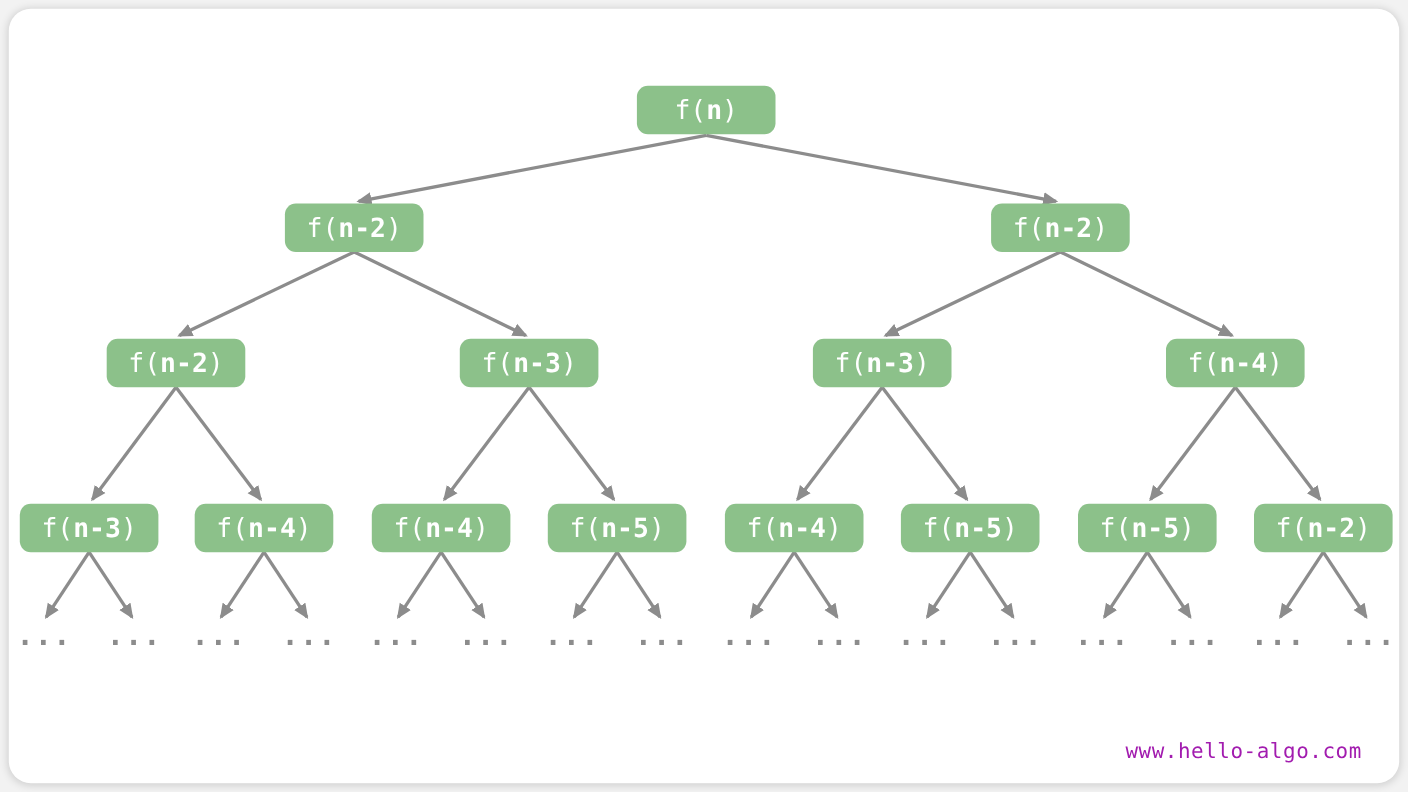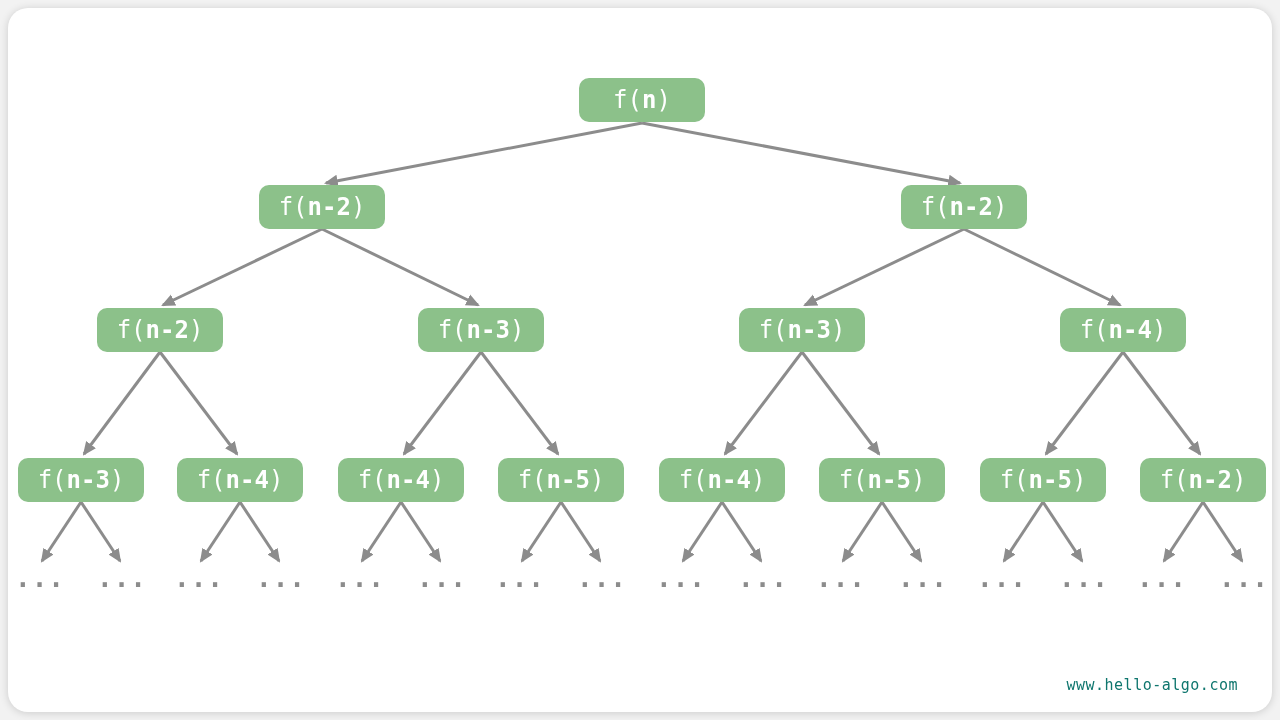--- a/index.html
+++ b/index.html
@@ -59,22 +59,22 @@
     color: #8c8c8c;
     font-size: 26px;
     font-weight: bold;
     letter-spacing: 1px;
     line-height: 30px;
   }
   .watermark {
     position: absolute;
     right: 42px;
     bottom: 26px;
-    color: #0f766e;
-    font-size: 15px;
+    color: #a21caf;
+    font-size: 19px;
     letter-spacing: 0.5px;
   }
 </style>
 </head>
 <body>
 
 <div class="card"></div>
 
 <div class="canvas">
 

